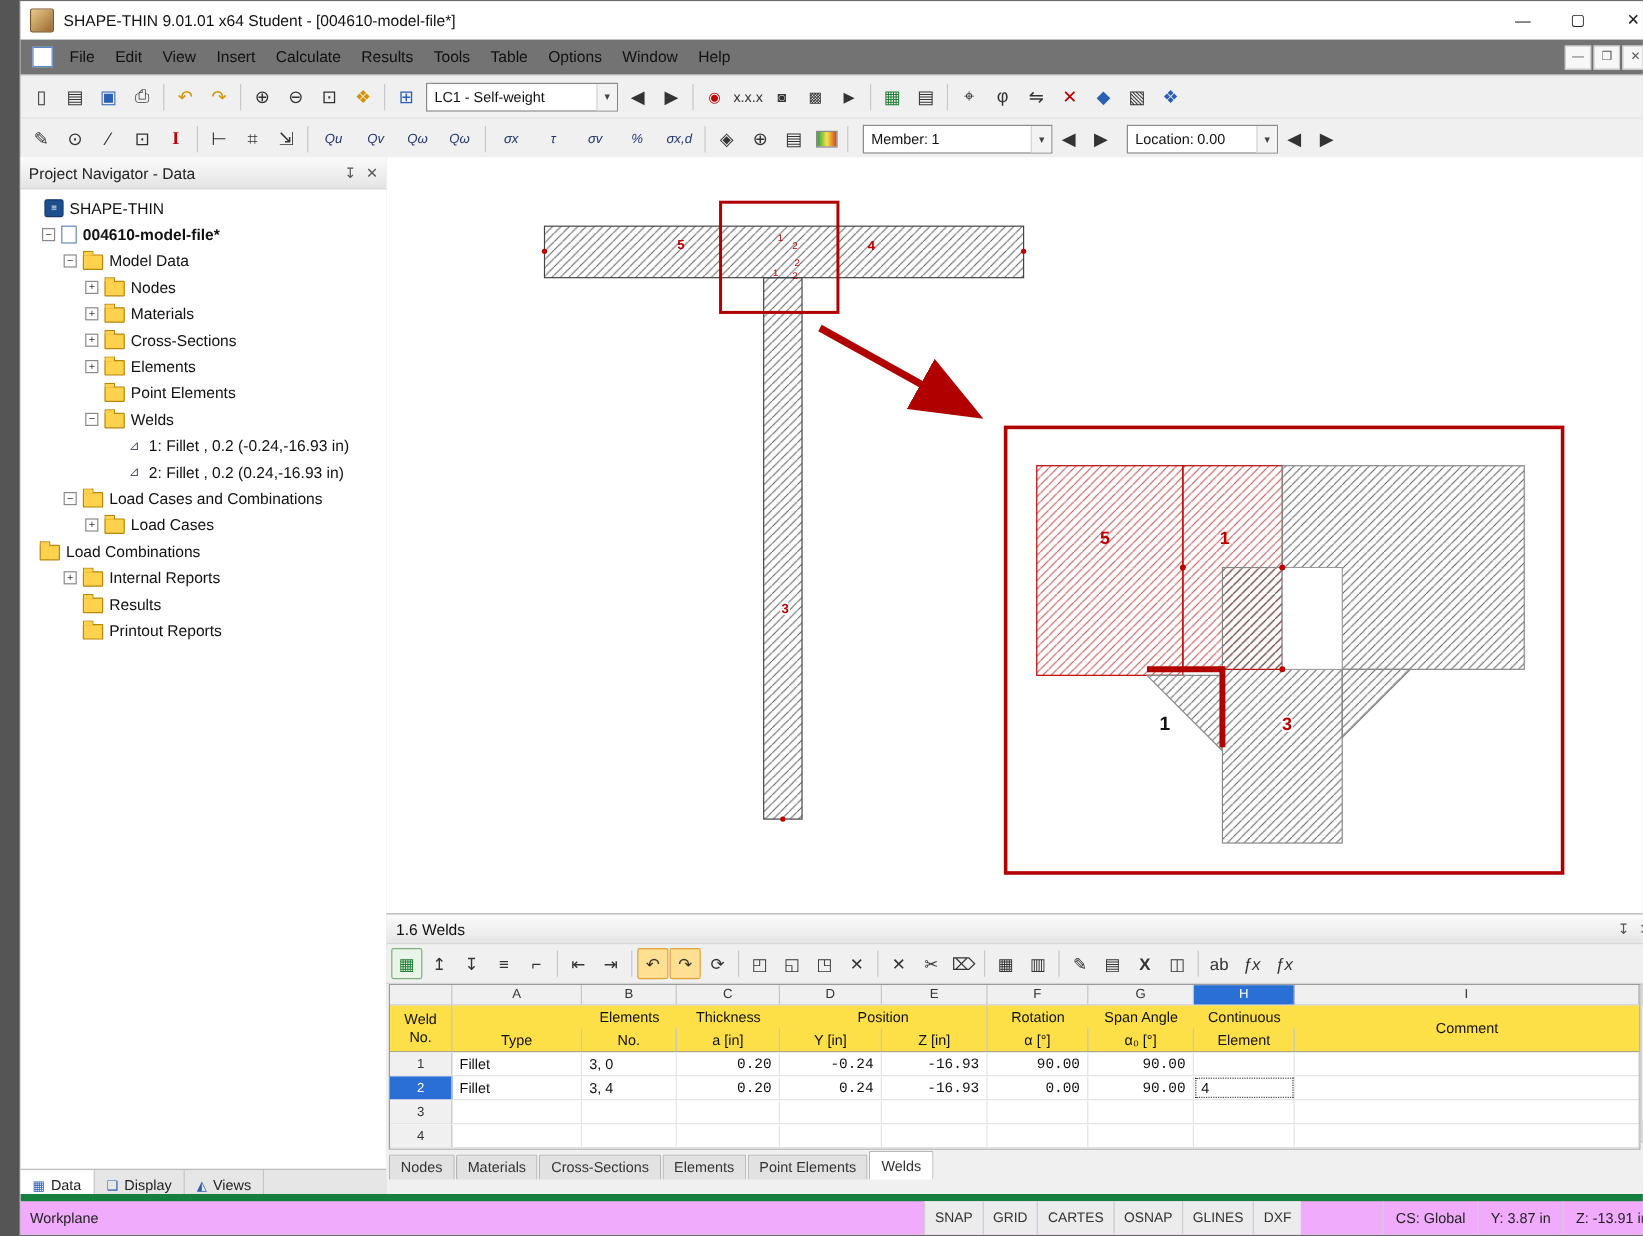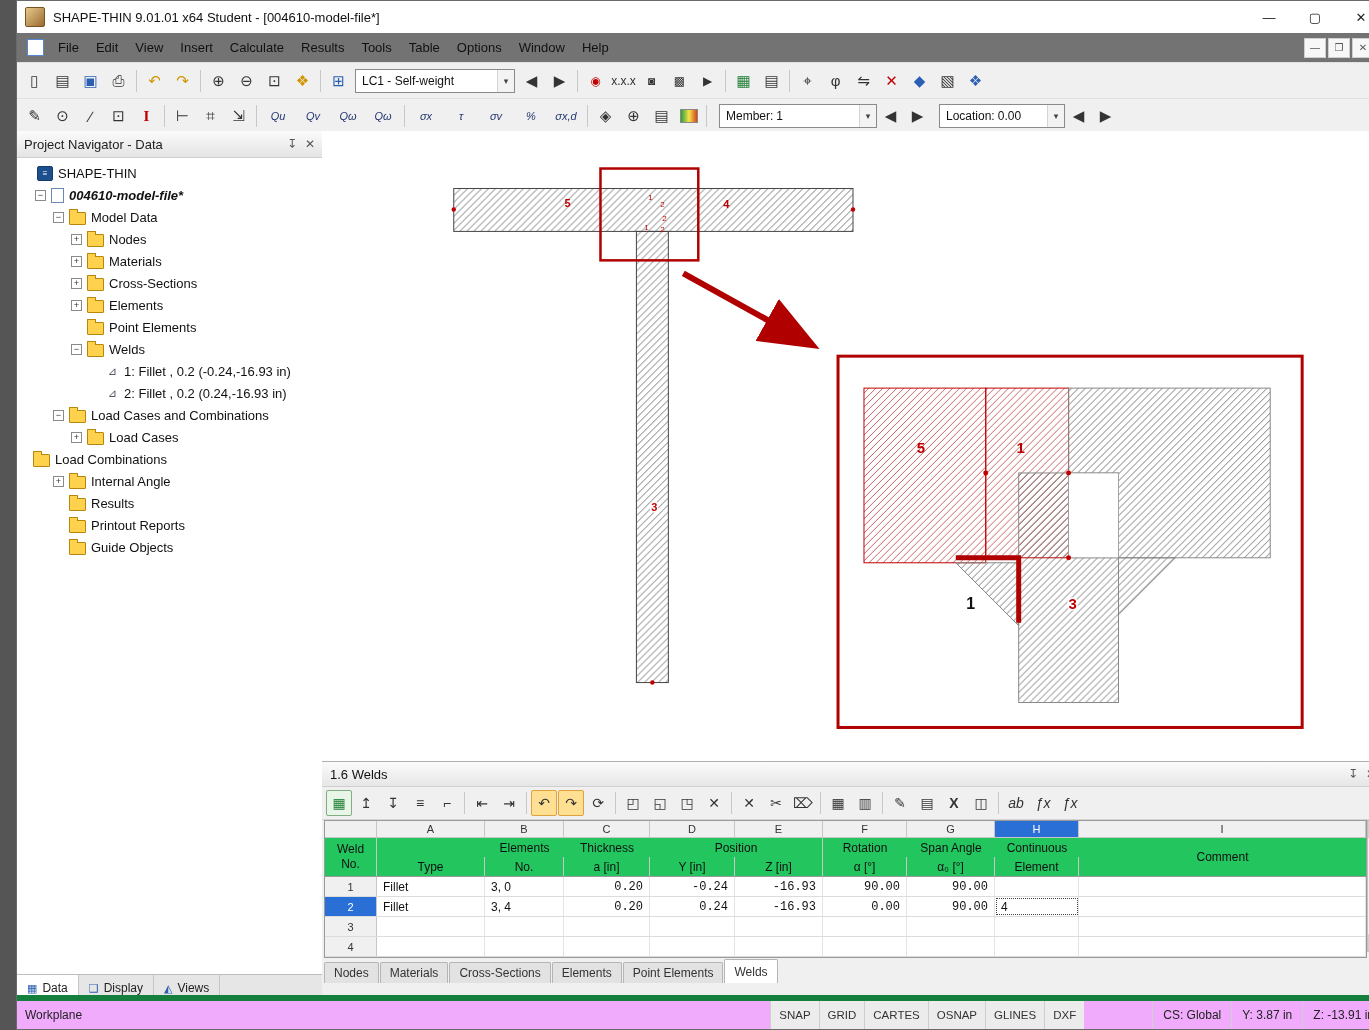--- a/index.html
+++ b/index.html
@@ -65,21 +65,21 @@
        display:flex;align-items:center;justify-content:center;color:#333;flex:none;box-sizing:border-box;}
   .exp.none{visibility:hidden;}
   .ticon{flex:none;display:flex;align-items:center;justify-content:center;}
   .ticon.folder{position:relative;width:15px;height:11px;background:#ffd24d;border:1px solid #b8860b;
                 border-radius:1px;margin-top:2px;}
   .ticon.folder::before{content:"";position:absolute;top:-4px;left:-1px;width:7px;height:3px;background:#ffd24d;
                         border:1px solid #b8860b;border-bottom:none;border-radius:1px 1px 0 0;}
   .ticon.app{width:14px;height:13px;background:#1d4f8f;color:#fff;font-size:8px;border:1px solid #123a6b;border-radius:2px;}
   .ticon.file{width:11px;height:13px;background:#fff;border:1px solid #6a88b5;}
   .ticon.weld{width:14px;height:13px;color:#556;font-size:11px;}
-  .b{font-weight:bold;font-style:italic;}
+  .b{font-weight:bold;}
   .lp-tabs{height:26px;display:flex;background:#e6e6e6;border-top:1px solid #bdbdbd;align-items:stretch;flex:none;}
   .lp-tab{display:flex;align-items:center;gap:5px;padding:0 10px;font-size:12px;border-right:1px solid #c6c6c6;color:#222;}
   .lp-tab.active{background:#fff;}
   .lp-tab .tabicon{font-size:11px;color:#2b5fb4;}
 
   
   .right{position:absolute;left:305px;top:130px;right:0;bottom:28px;display:flex;flex-direction:column;}
   .graphics{height:630px;background:#fff;position:relative;border-bottom:1px solid #b0b0b0;flex:none;}
   .graphics svg{position:absolute;inset:0;}
 
@@ -90,21 +90,21 @@
   .wp-toolbar{height:32px;display:flex;align-items:center;padding:0 4px;background:#f0f0f0;
               border-bottom:1px solid #d5d5d5;flex:none;}
   .wbtn{width:24px;height:24px;display:flex;align-items:center;justify-content:center;font-size:14px;
         color:#333;border:1px solid transparent;border-radius:2px;flex:none;}
   .twrap{flex:1;display:flex;align-items:flex-start;background:#f0f0f0;padding-left:2px;}
   .tgrid{flex:1;display:flex;flex-direction:column;background:#fff;border:1px solid #9a9a9a;
          --cols:52px 108px 79px 86px 85px 88px 84px 88px 84px minmax(0,1fr);}
   .letters{display:grid;grid-template-columns:var(--cols);height:16px;background:#f0f0f0;border-bottom:1px solid #c6c6c6;}
   .lcell{display:flex;align-items:center;justify-content:center;font-size:11px;color:#333;border-right:1px solid #c6c6c6;}
   .lcell.hsel{background:#2a6fd6;color:#fff;}
-  .labels{display:grid;grid-template-columns:var(--cols);grid-auto-rows:19px;background:#22c55e;
+  .labels{display:grid;grid-template-columns:var(--cols);grid-auto-rows:19px;background:#fde047;
           border-bottom:1px solid #9a9a9a;font-size:12px;}
   .hcell{display:flex;align-items:center;justify-content:center;white-space:nowrap;}
   .br{border-right:1px solid #c6c6c6;}
   .corner{grid-column:1;grid-row:1/3;display:flex;flex-direction:column;align-items:center;justify-content:center;
           border-right:1px solid #c6c6c6;line-height:15px;}
   .trow{display:grid;grid-template-columns:var(--cols);height:19px;border-bottom:1px solid #dcdcdc;background:#fff;font-size:12px;}
   .rno{background:#f0f0f0;border-right:1px solid #c6c6c6;display:flex;align-items:center;justify-content:center;
        font-size:11px;color:#333;}
   .rno.sel{background:#2a6fd6;color:#fff;}
   .c{display:flex;align-items:center;padding:0 6px;border-right:1px solid #e4e4e4;overflow:hidden;}
@@ -353,36 +353,31 @@
           <span class="" data-name="tree-item-label">Load Cases</span>
         </div>
         <div class="tree-row" data-name="tree-item-load-combinations" style="">
           <span class="exp none" data-name="tree-expander-icon"></span>
           <span class="ticon folder" data-name="folder-icon"></span>
           <span class="" data-name="tree-item-label">Load Combinations</span>
         </div>
         <div class="tree-row" data-name="tree-item-internal-forces" style="padding-left:36px">
           <span class="exp box" data-name="tree-expander-icon">+</span>
           <span class="ticon folder" data-name="folder-icon"></span>
-          <span class="" data-name="tree-item-label">Internal Angle</span>
+          <span class="" data-name="tree-item-label">Internal Reports</span>
         </div>
         <div class="tree-row" data-name="tree-item-results" style="padding-left:36px">
           <span class="exp none" data-name="tree-expander-icon"></span>
           <span class="ticon folder" data-name="folder-icon"></span>
           <span class="" data-name="tree-item-label">Results</span>
         </div>
         <div class="tree-row" data-name="tree-item-printout-reports" style="padding-left:36px">
           <span class="exp none" data-name="tree-expander-icon"></span>
           <span class="ticon folder" data-name="folder-icon"></span>
           <span class="" data-name="tree-item-label">Printout Reports</span>
-        </div>
-        <div class="tree-row" data-name="tree-item-guide-objects" style="padding-left:36px">
-          <span class="exp none" data-name="tree-expander-icon"></span>
-          <span class="ticon folder" data-name="folder-icon"></span>
-          <span class="" data-name="tree-item-label">Guide Objects</span>
         </div>
       </div>
     <div class="lp-tabs" data-name="navigator-tabs">
         <span class="lp-tab active" data-name="navigator-tab-data"><span class="tabicon" data-name="data-tab-icon">▦</span>Data</span>
         <span class="lp-tab " data-name="navigator-tab-display"><span class="tabicon" data-name="display-tab-icon">❑</span>Display</span>
         <span class="lp-tab " data-name="navigator-tab-views"><span class="tabicon" data-name="views-tab-icon">◭</span>Views</span>
       </div>
   </div>
 
   <div class="right" data-name="workspace">
@@ -487,21 +482,21 @@
           </span>
         <span class="sep" data-name="toolbar-separator"></span>
         <span class="grp">
             <span class="wbtn" data-name="edit-cell-icon">✎</span>
             <span class="wbtn" data-name="notes-icon">▤</span>
             <span class="wbtn" data-name="export-excel-icon">X</span>
             <span class="wbtn" data-name="calculator-icon">◫</span>
           </span>
         <span class="sep" data-name="toolbar-separator"></span>
         <span class="grp">
-            <span class="wbtn" data-name="rename-icon" style="font-style:italic">ab</span>
+            <span class="wbtn" data-name="rename-icon" style="">ab</span>
             <span class="wbtn" data-name="formula-icon" style="font-style:italic">ƒx</span>
             <span class="wbtn" data-name="formula-clear-icon" style="font-style:italic">ƒx</span>
           </span>
       </div>
 
       <div class="twrap" data-name="welds-table">
         <div class="tgrid">
           <div class="letters" data-name="column-letters-row">
             <span class="lcell" data-name="corner-letter-cell"></span>
             <span class="grp" style="display:contents"><span class="lcell " data-name="column-letter-A">A</span><span class="lcell " data-name="column-letter-B">B</span><span class="lcell " data-name="column-letter-C">C</span><span class="lcell " data-name="column-letter-D">D</span><span class="lcell " data-name="column-letter-E">E</span><span class="lcell " data-name="column-letter-F">F</span><span class="lcell " data-name="column-letter-G">G</span><span class="lcell hsel" data-name="column-letter-H">H</span><span class="lcell " data-name="column-letter-I">I</span></span>

